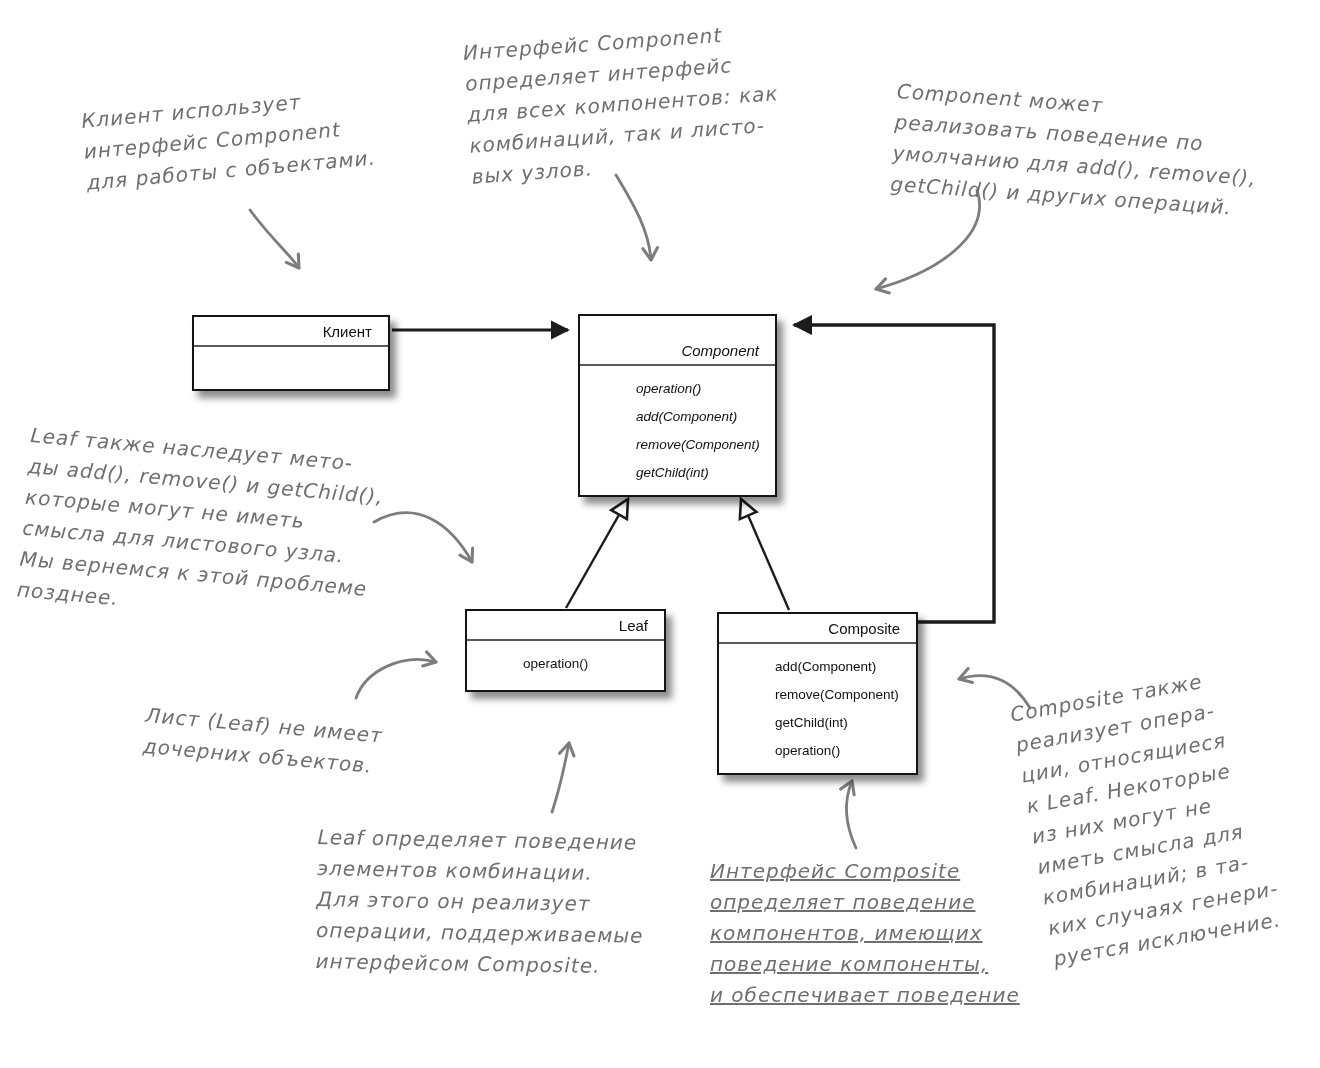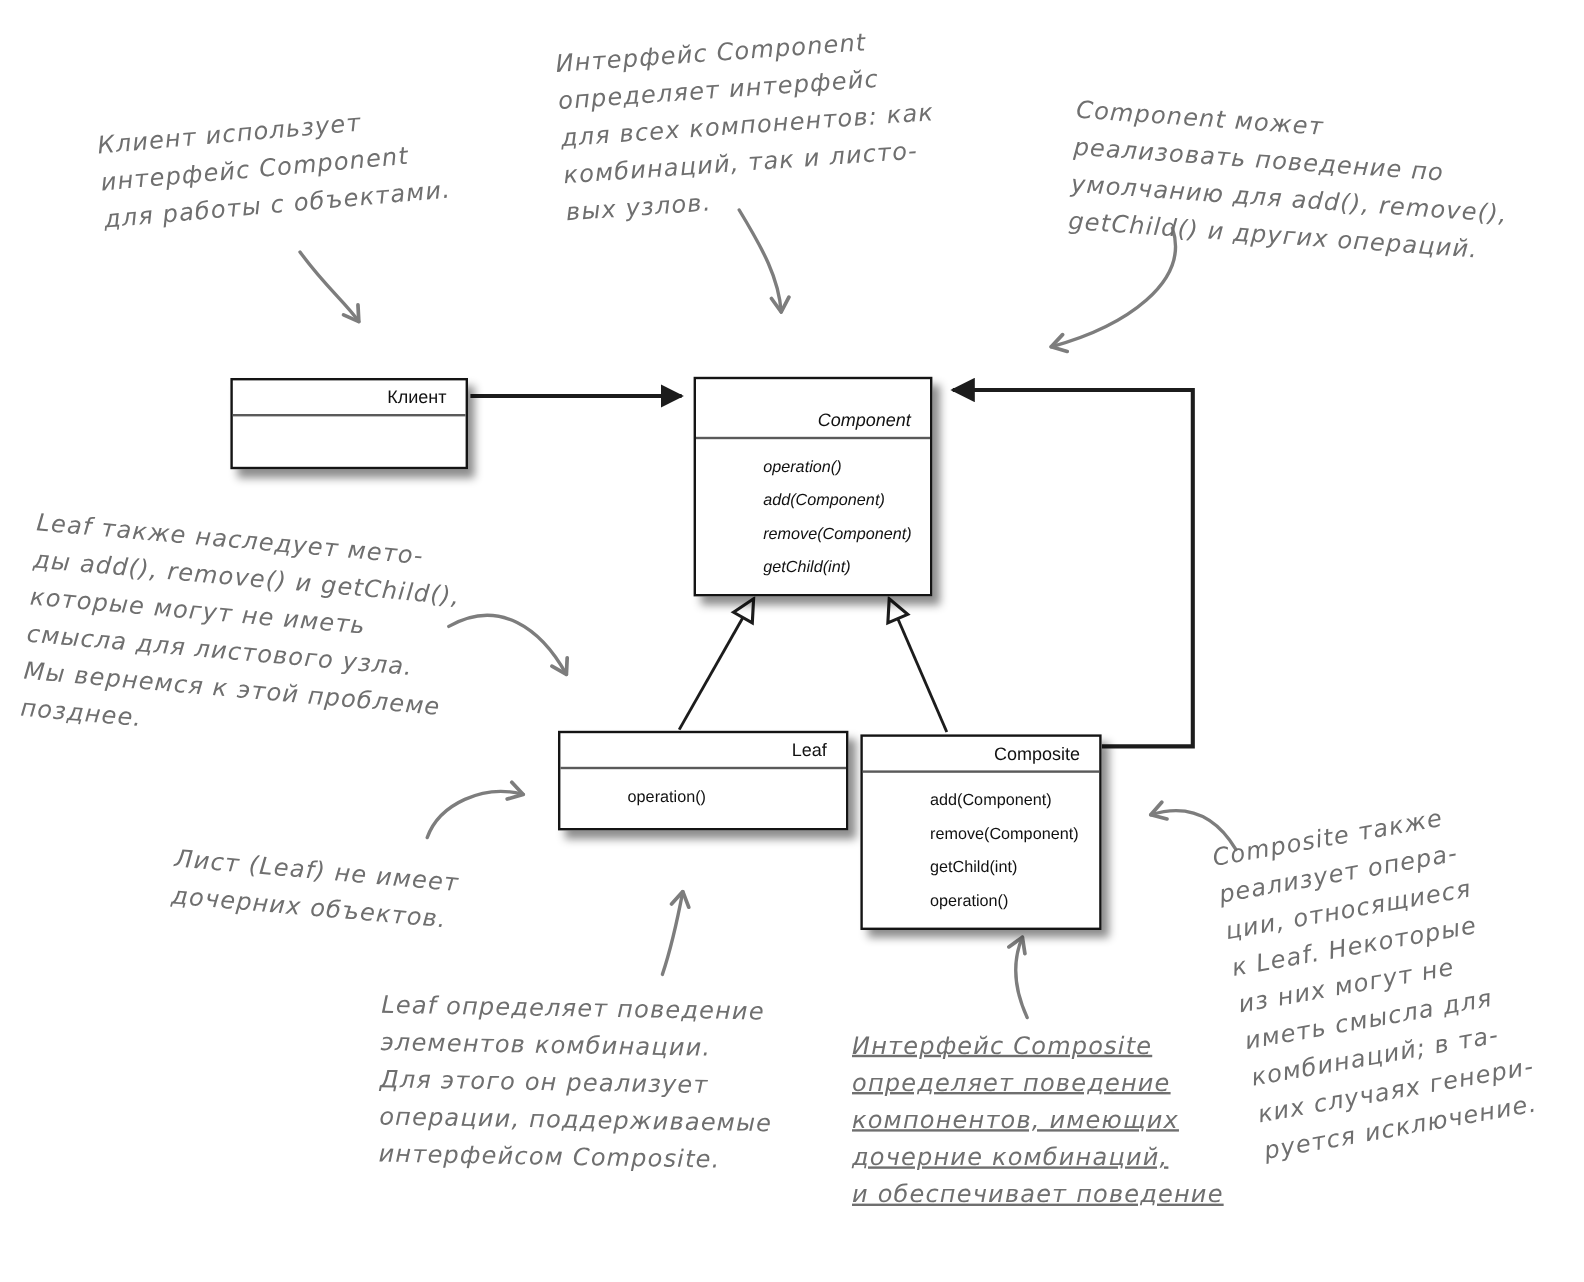--- a/index.html
+++ b/index.html
@@ -107,21 +107,21 @@
   <div class="classbox abstract" style="left:578px; top:314px; width:199px;">
     <div class="title">Component</div>
     <div class="methods">
       <div class="method">operation()</div>
       <div class="method">add(Component)</div>
       <div class="method">remove(Component)</div>
       <div class="method">getChild(int)</div>
     </div>
   </div>
 
-  <div class="classbox" style="left:465px; top:609px; width:242px;">
+  <div class="classbox" style="left:465px; top:609px; width:201px;">
     <div class="title">Leaf</div>
     <div class="methods" style="padding-bottom:12px;">
       <div class="method">operation()</div>
     </div>
   </div>
 
   <div class="classbox" style="left:717px; top:612px; width:201px;">
     <div class="title">Composite</div>
     <div class="methods">
       <div class="method">add(Component)</div>
@@ -171,21 +171,21 @@
     <span class="line">элементов комбинации.</span>
     <span class="line">Для этого он реализует</span>
     <span class="line">операции, поддерживаемые</span>
     <span class="line">интерфейсом Composite.</span>
   </div>
 
   <div class="ann" style="left:710px; top:856px; transform:rotate(0deg);text-decoration:underline;">
     <span class="line">Интерфейс Composite</span>
     <span class="line">определяет поведение</span>
     <span class="line">компонентов, имеющих</span>
-    <span class="line">дочерние комбинаций,</span>
+    <span class="line">поведение компоненты,</span>
     <span class="line">и обеспечивает поведение</span>
   </div>
 
   <div class="ann" style="left:1008px; top:700px; transform:rotate(-10deg);">
     <span class="line">Composite также</span>
     <span class="line">реализует опера-</span>
     <span class="line">ции, относящиеся</span>
     <span class="line">к Leaf. Некоторые</span>
     <span class="line">из них могут не</span>
     <span class="line">иметь смысла для</span>

